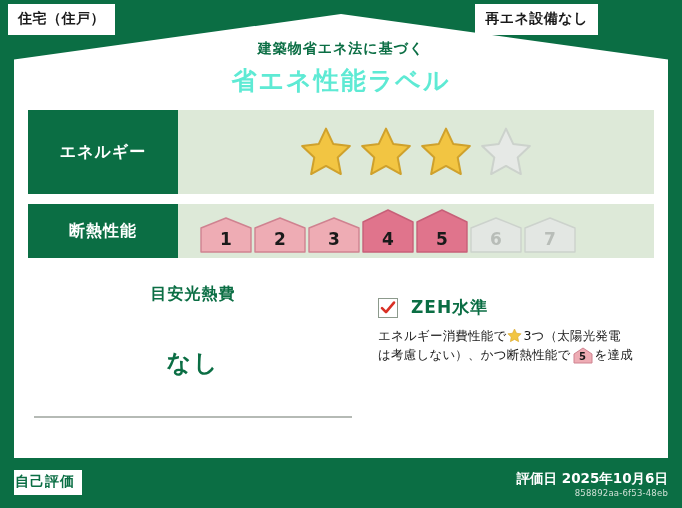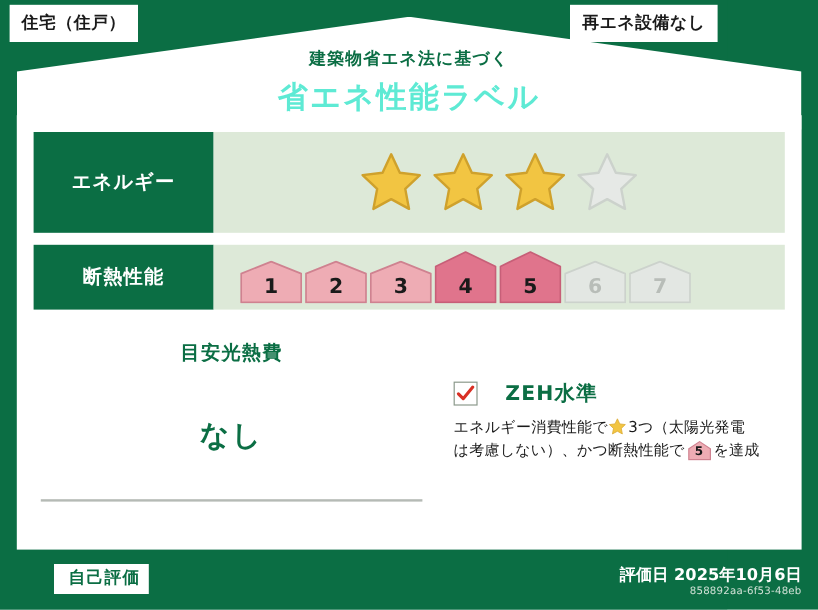--- a/index.html
+++ b/index.html
@@ -160,22 +160,22 @@
     letter-spacing: 2px;
   }
   .cost-rule-bottom {
     position: absolute;
     left: 6px; right: 6px; top: 142px;
     height: 2px; background: #b5bab5;
   }
 
   
   .zeh-head {
-    display: flex; align-items: center; gap: 23px;
-    margin-top: 42px;
+    display: flex; align-items: center; gap: 13px;
+    margin-top: 22px;
   }
   .zeh-check {
     width: 20px; height: 20px;
     border: 1.5px solid #8c9a8c;
     background: #fff;
     position: relative;
     flex: 0 0 20px;
   }
   .zeh-check svg { position: absolute; left: 1px; top: 1px; }
   .zeh-title {
@@ -203,23 +203,22 @@
     position: absolute; left: 0; bottom: 0;
     width: 682px; height: 50px;
     z-index: 5;
   }
   .eval-badge {
     position: absolute; left: 14px; top: 12px;
     background: #ffffff;
     color: #0b6e44;
     font-weight: bold;
     font-size: 14px;
-    padding: 3px 7px 4px 12px;
-    letter-spacing: 1px;
-    margin-left: 31px;
+    padding: 3px 7px 4px 1px;
+    letter-spacing: 1px;
   }
   .eval-address {
     position: absolute; left: 96px; top: 16px;
     color: #ffffff;
     font-size: 13px;
     letter-spacing: 0.2px;
   }
   .eval-date {
     position: absolute; right: 14px; top: 12px;
     color: #ffffff;

